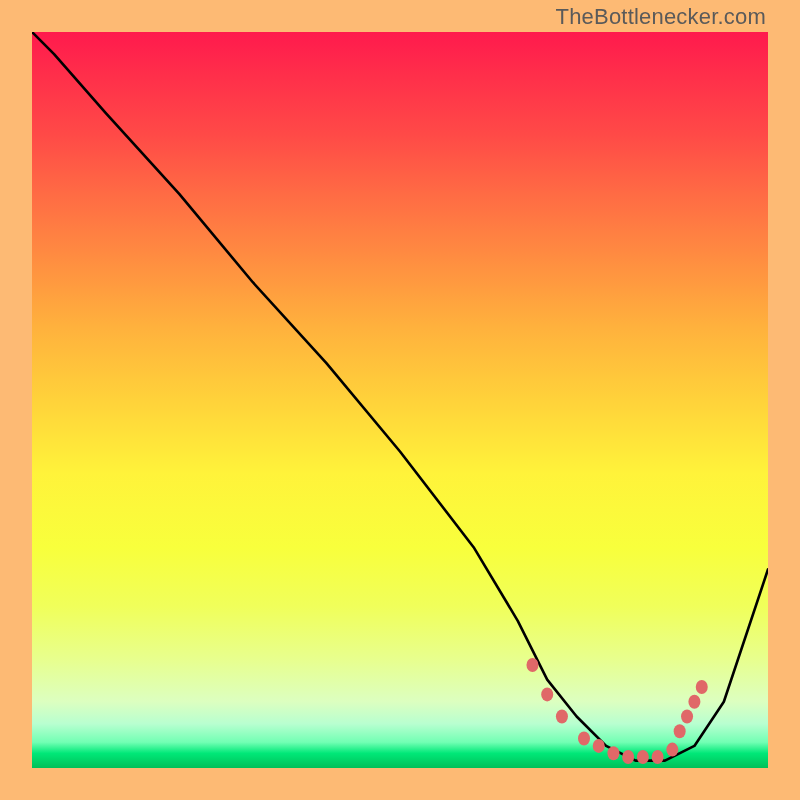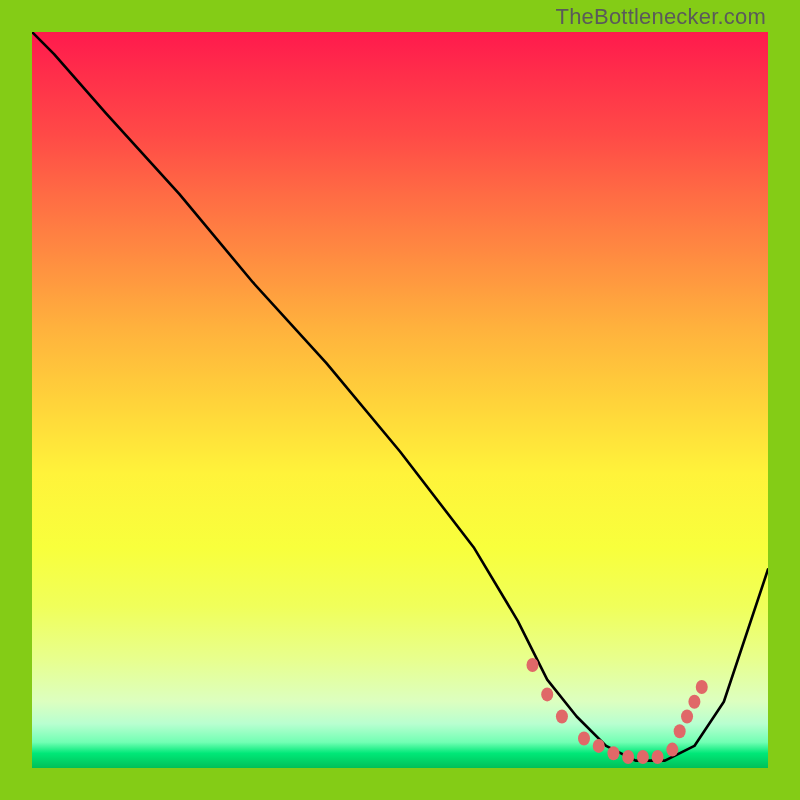--- a/index.html
+++ b/index.html
@@ -10,21 +10,21 @@
     background: #000;
     overflow: hidden;
     font-family: Arial, Helvetica, sans-serif;
   }
   .frame {
     position: absolute;
     left: 0;
     top: 0;
     width: 800px;
     height: 800px;
-    background: #84cc16;
+    background: #fdba74;
   }
   .plot-area {
     position: absolute;
     left: 32px;
     top: 32px;
     width: 736px;
     height: 736px;
     overflow: hidden;
   }
   .gradient {

